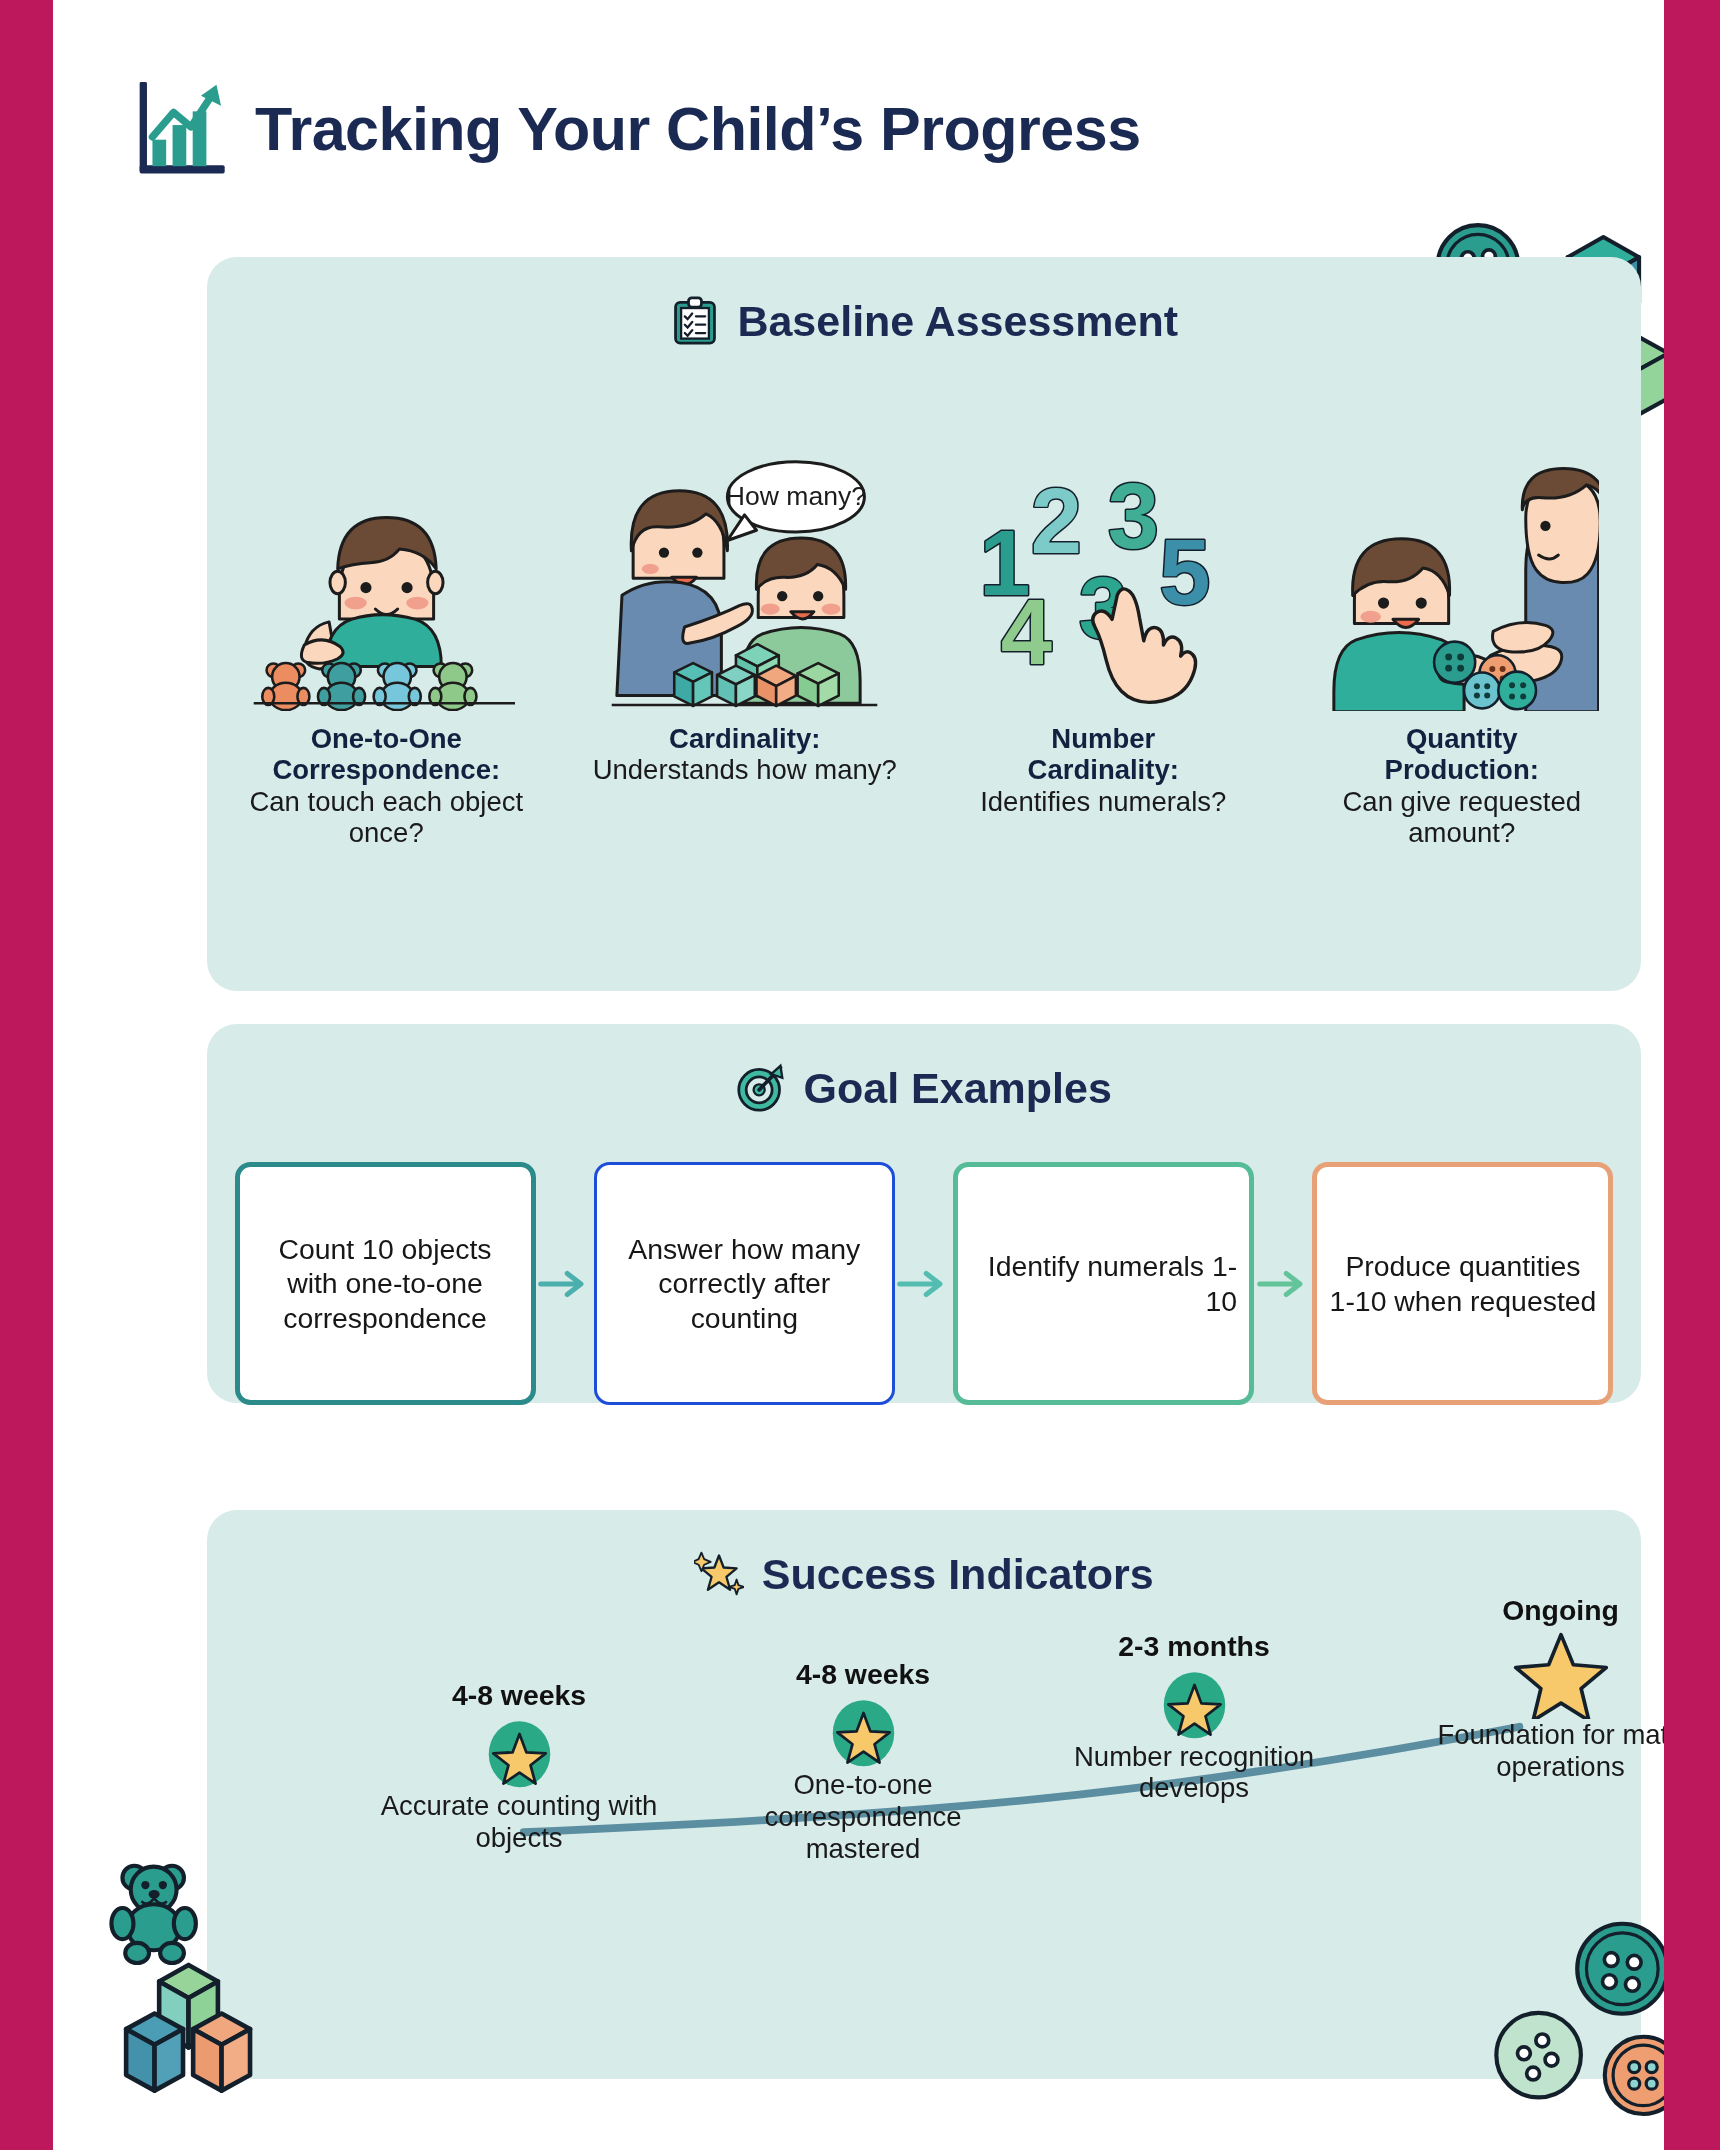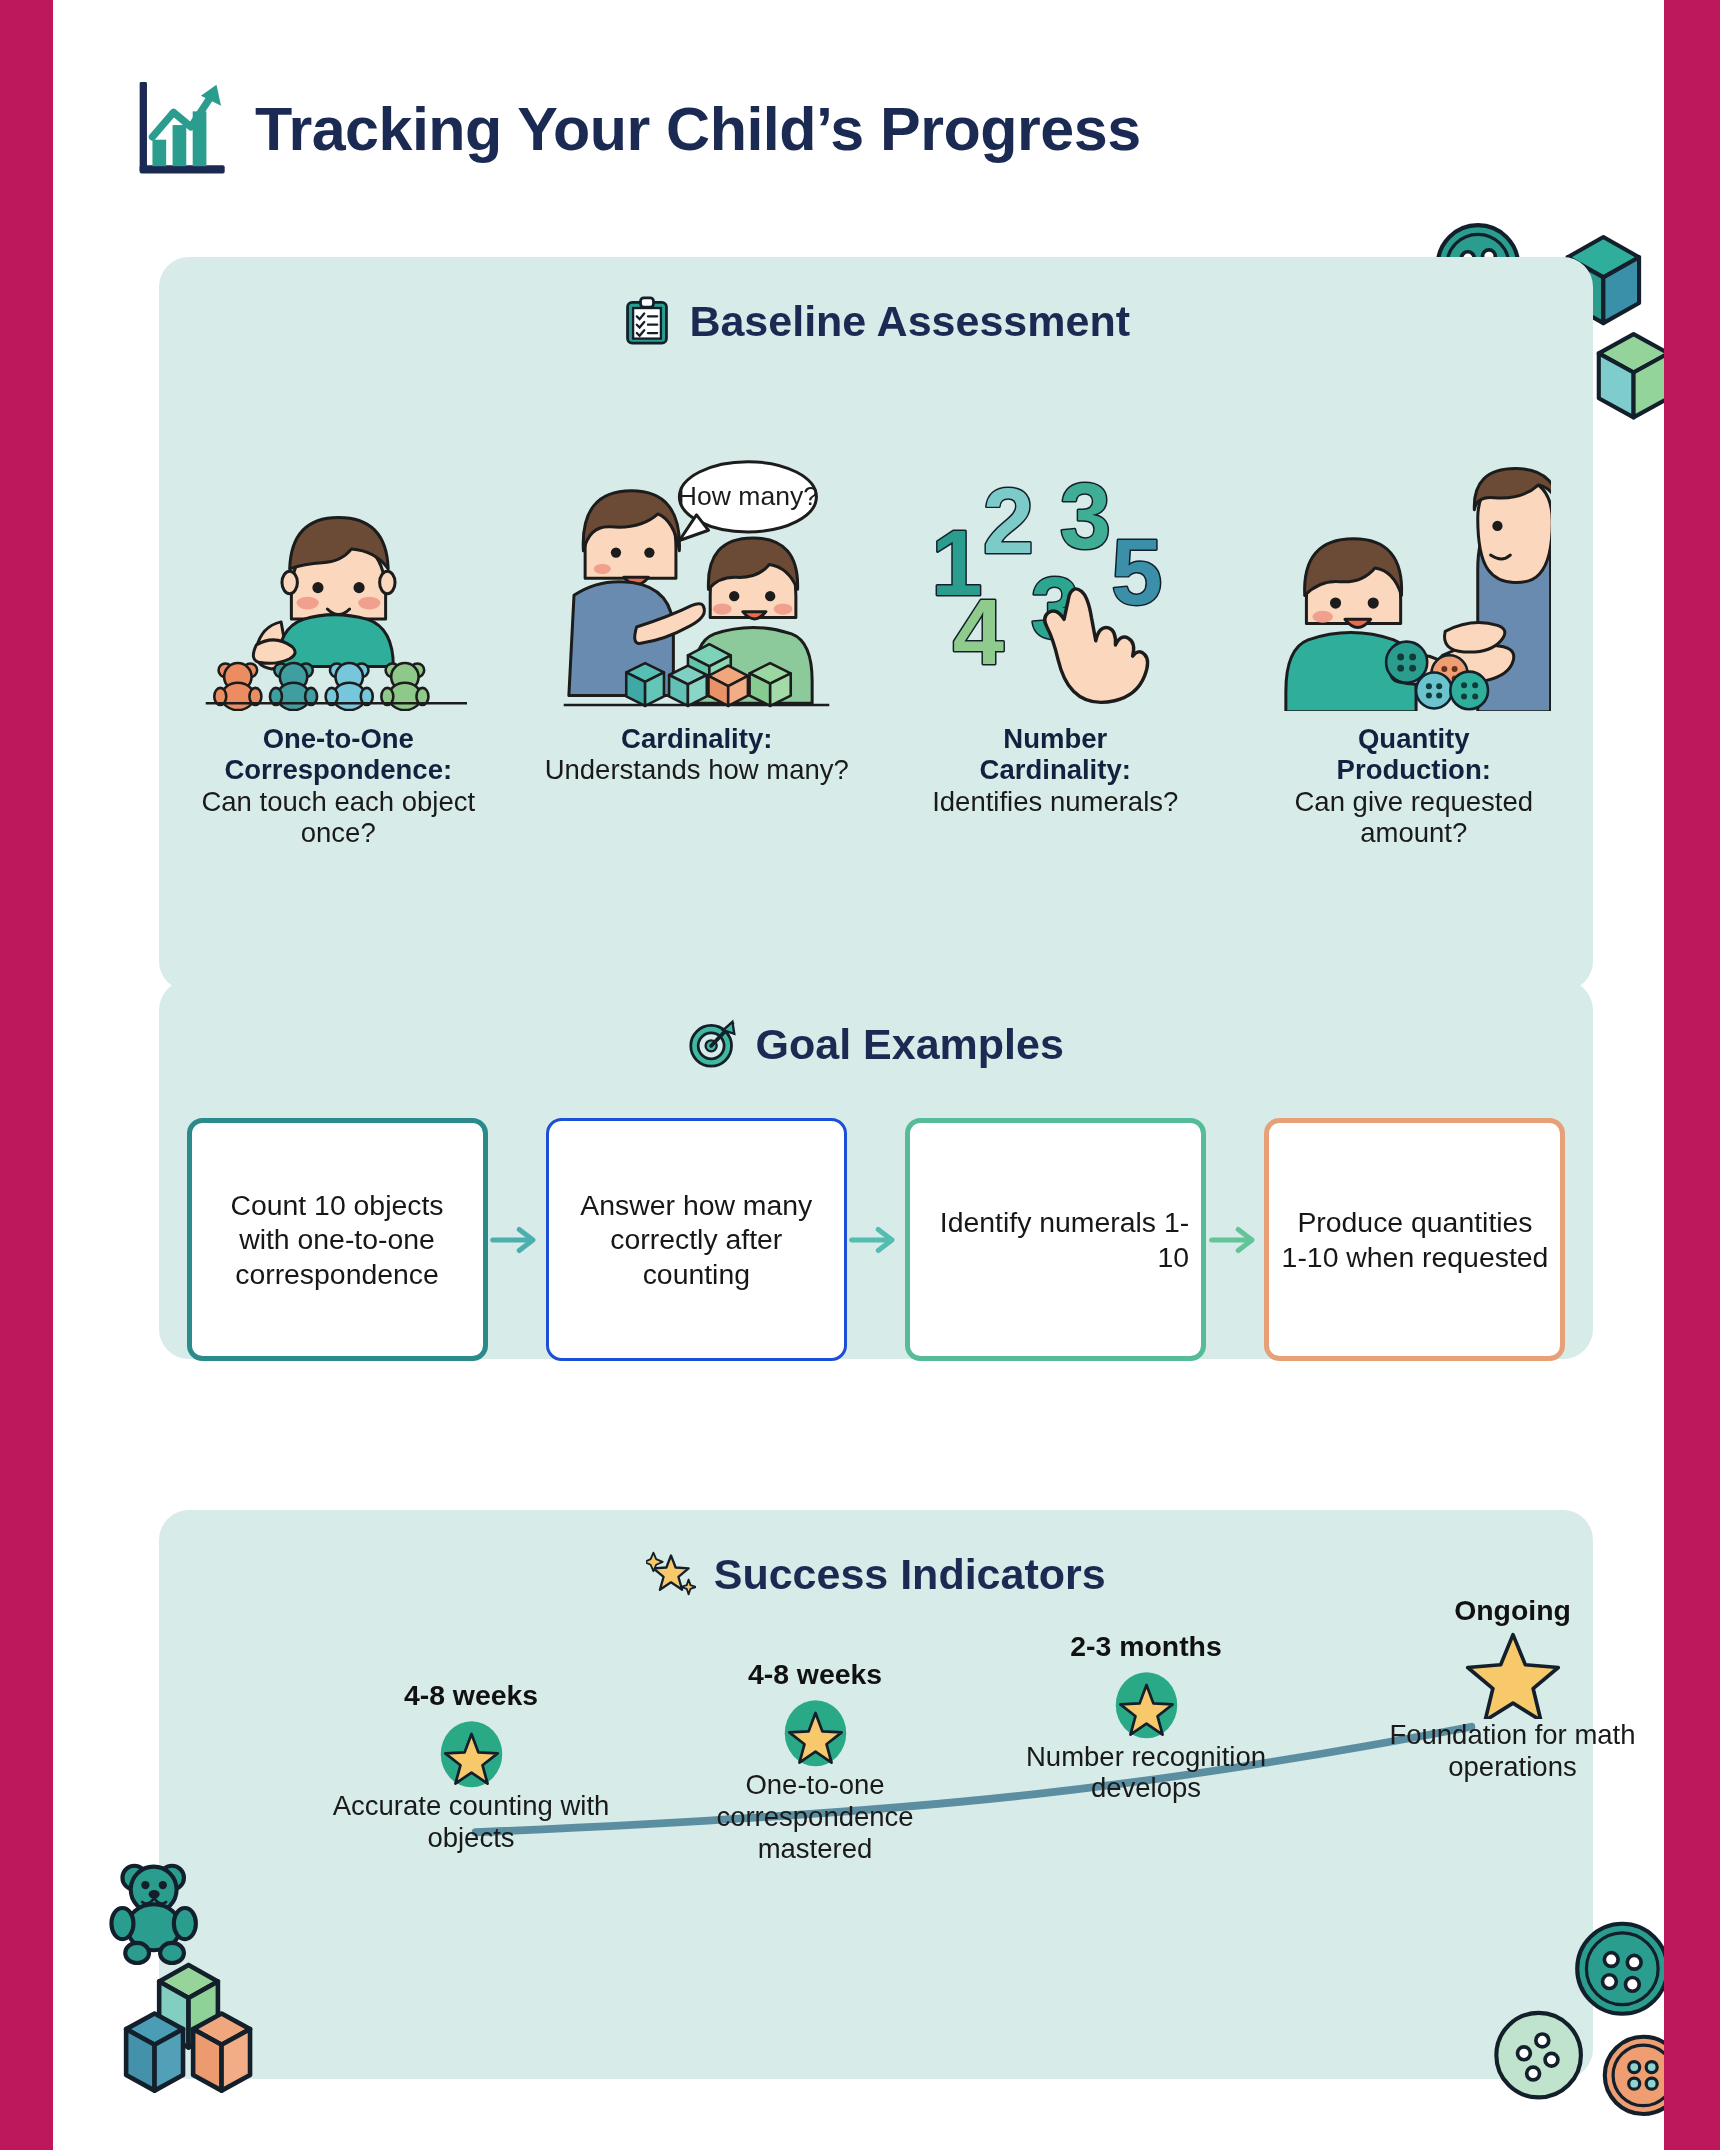--- a/index.html
+++ b/index.html
@@ -7,23 +7,23 @@
 
   .stage{position:relative;width:1721px;height:2151px;background:#be185d;overflow:hidden;}
   .page{position:absolute;left:53px;top:0;width:1611px;height:2151px;background:#ffffff;overflow:hidden;}
 
   
   .titlebar{position:absolute;left:83px;top:69px;width:1468px;height:119px;display:flex;align-items:center;gap:23px;}
   .logo{width:96px;height:99px;flex:0 0 auto;}
   .title-text{font-size:61px;font-weight:bold;color:#1b2a52;letter-spacing:-0.5px;white-space:nowrap;}
 
   
-  .panel{position:absolute;background:#d7ebe9;border-radius:30px;}
+  .panel{position:absolute;background:#d7ebe9;border-radius:30px;margin-left:48px;}
   #panel-baseline{left:106px;top:257px;width:1434px;height:734px;}
-  #panel-goals{left:106px;top:980px;width:1434px;height:379px;}
+  #panel-goals{left:106px;top:1024px;width:1434px;height:379px;}
   #panel-success{left:106px;top:1510px;width:1434px;height:569px;}
 
   .sec-head{display:flex;align-items:center;justify-content:center;gap:17.4px;width:100%;position:absolute;top:39px;left:0;}
   .sec-head .sec-title{font-size:43px;font-weight:bold;color:#1b2a52;white-space:nowrap;}
   .sec-ic{width:50px;height:50px;flex:0 0 auto;}
 
   
   .assess-row{position:absolute;top:151px;left:0;width:100%;display:flex;}
   .assess-col{flex:1 1 0;display:flex;flex-direction:column;align-items:center;}
   .art{width:100%;height:303px;display:flex;align-items:flex-end;justify-content:center;}

